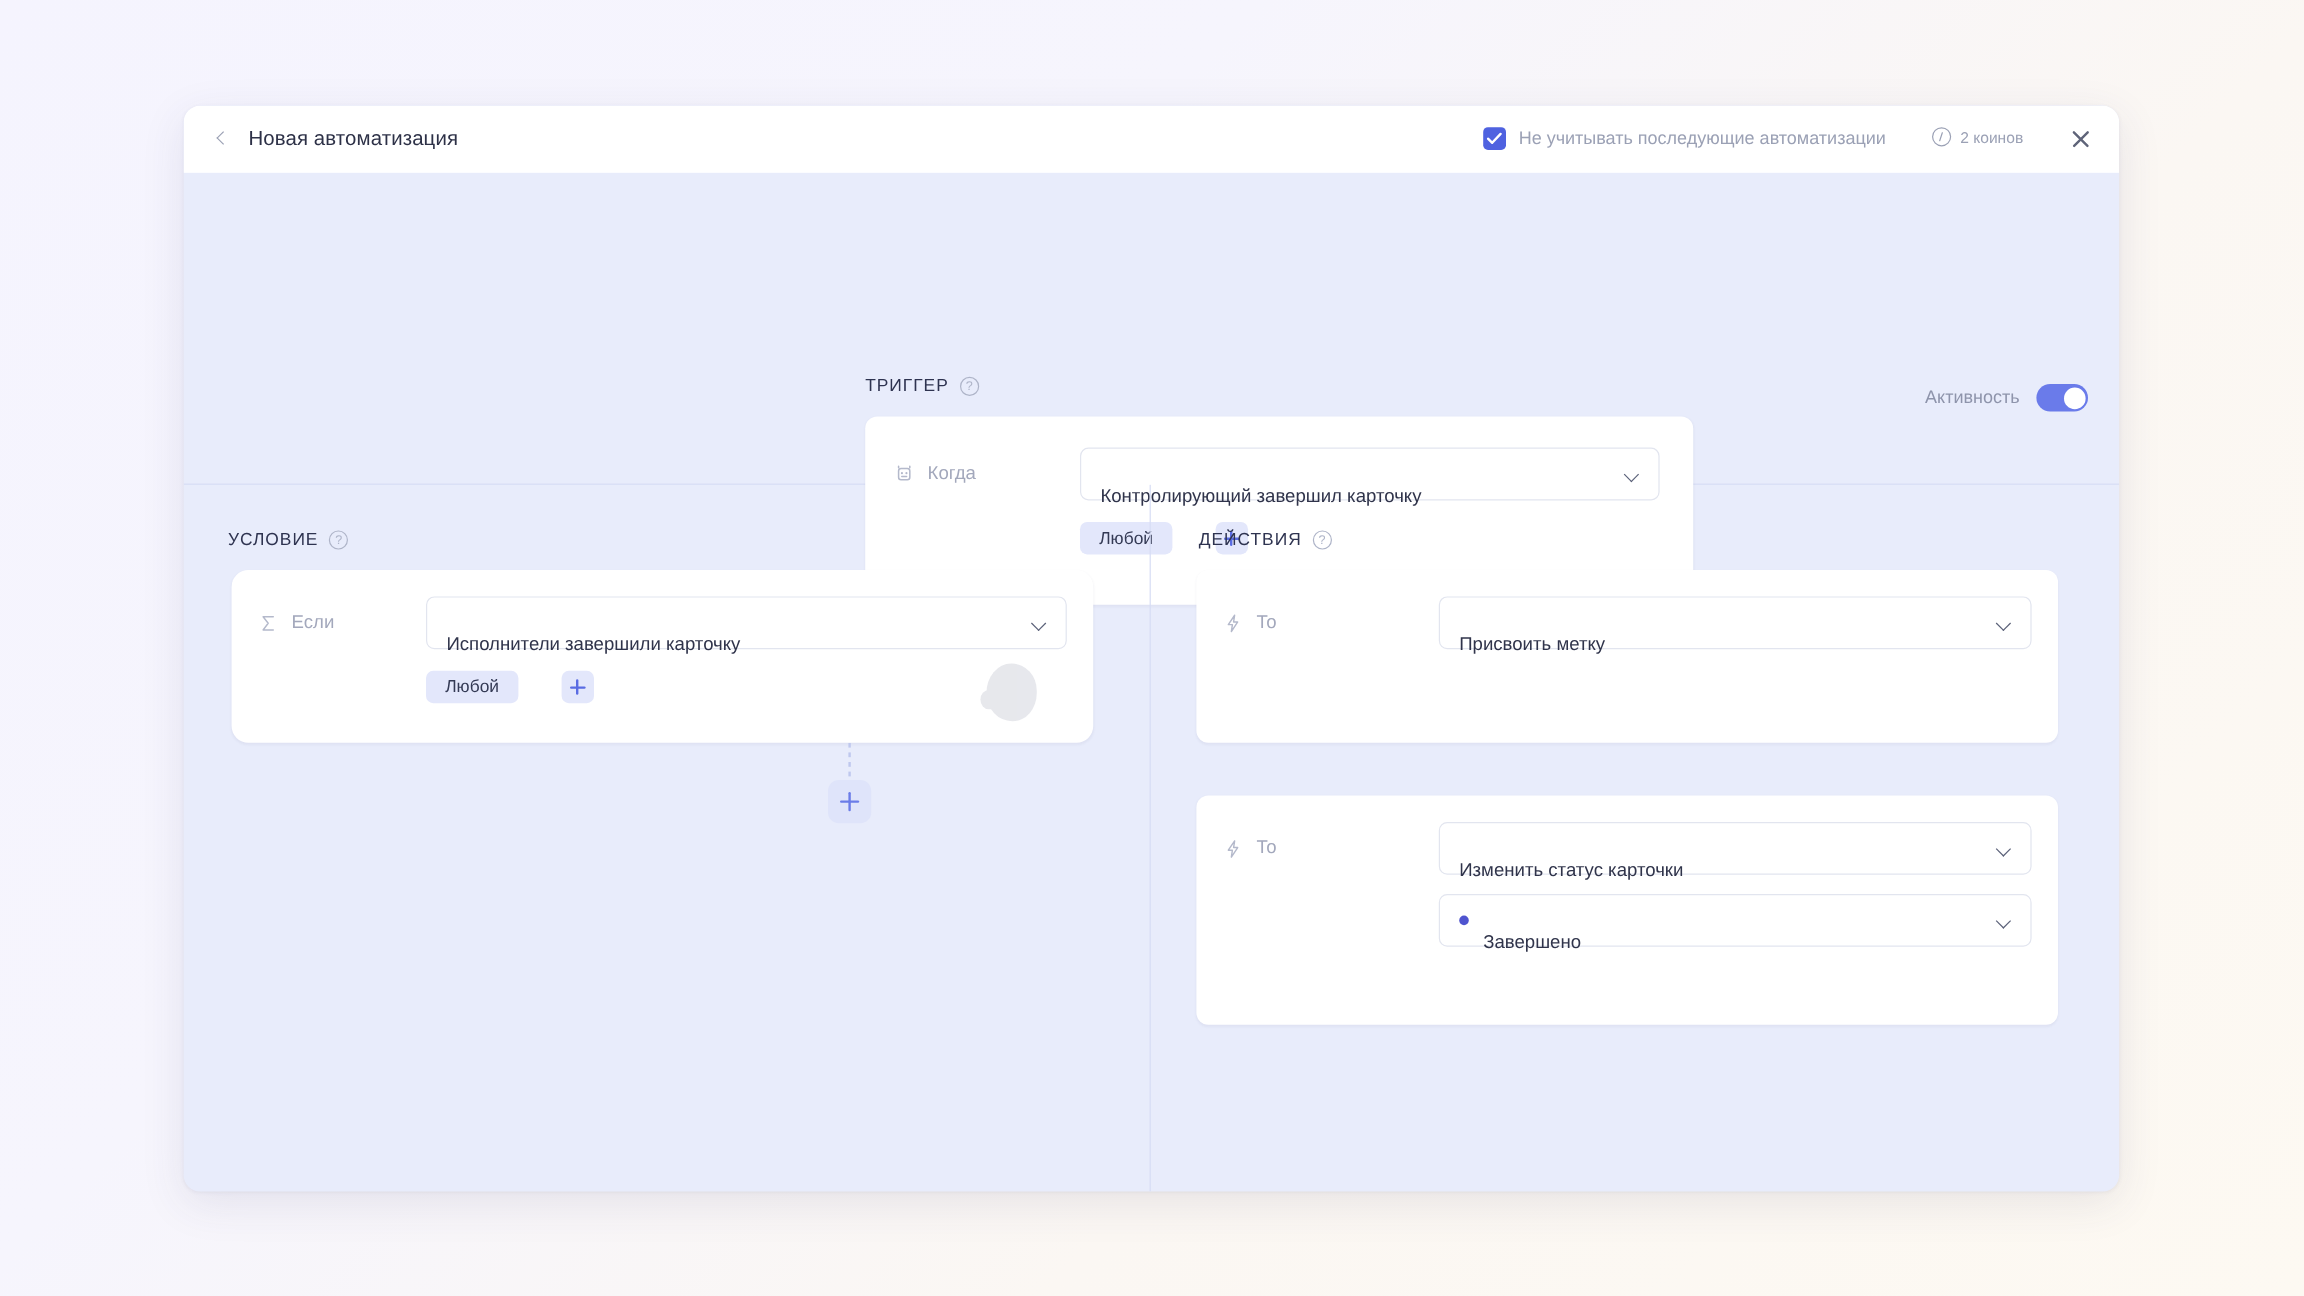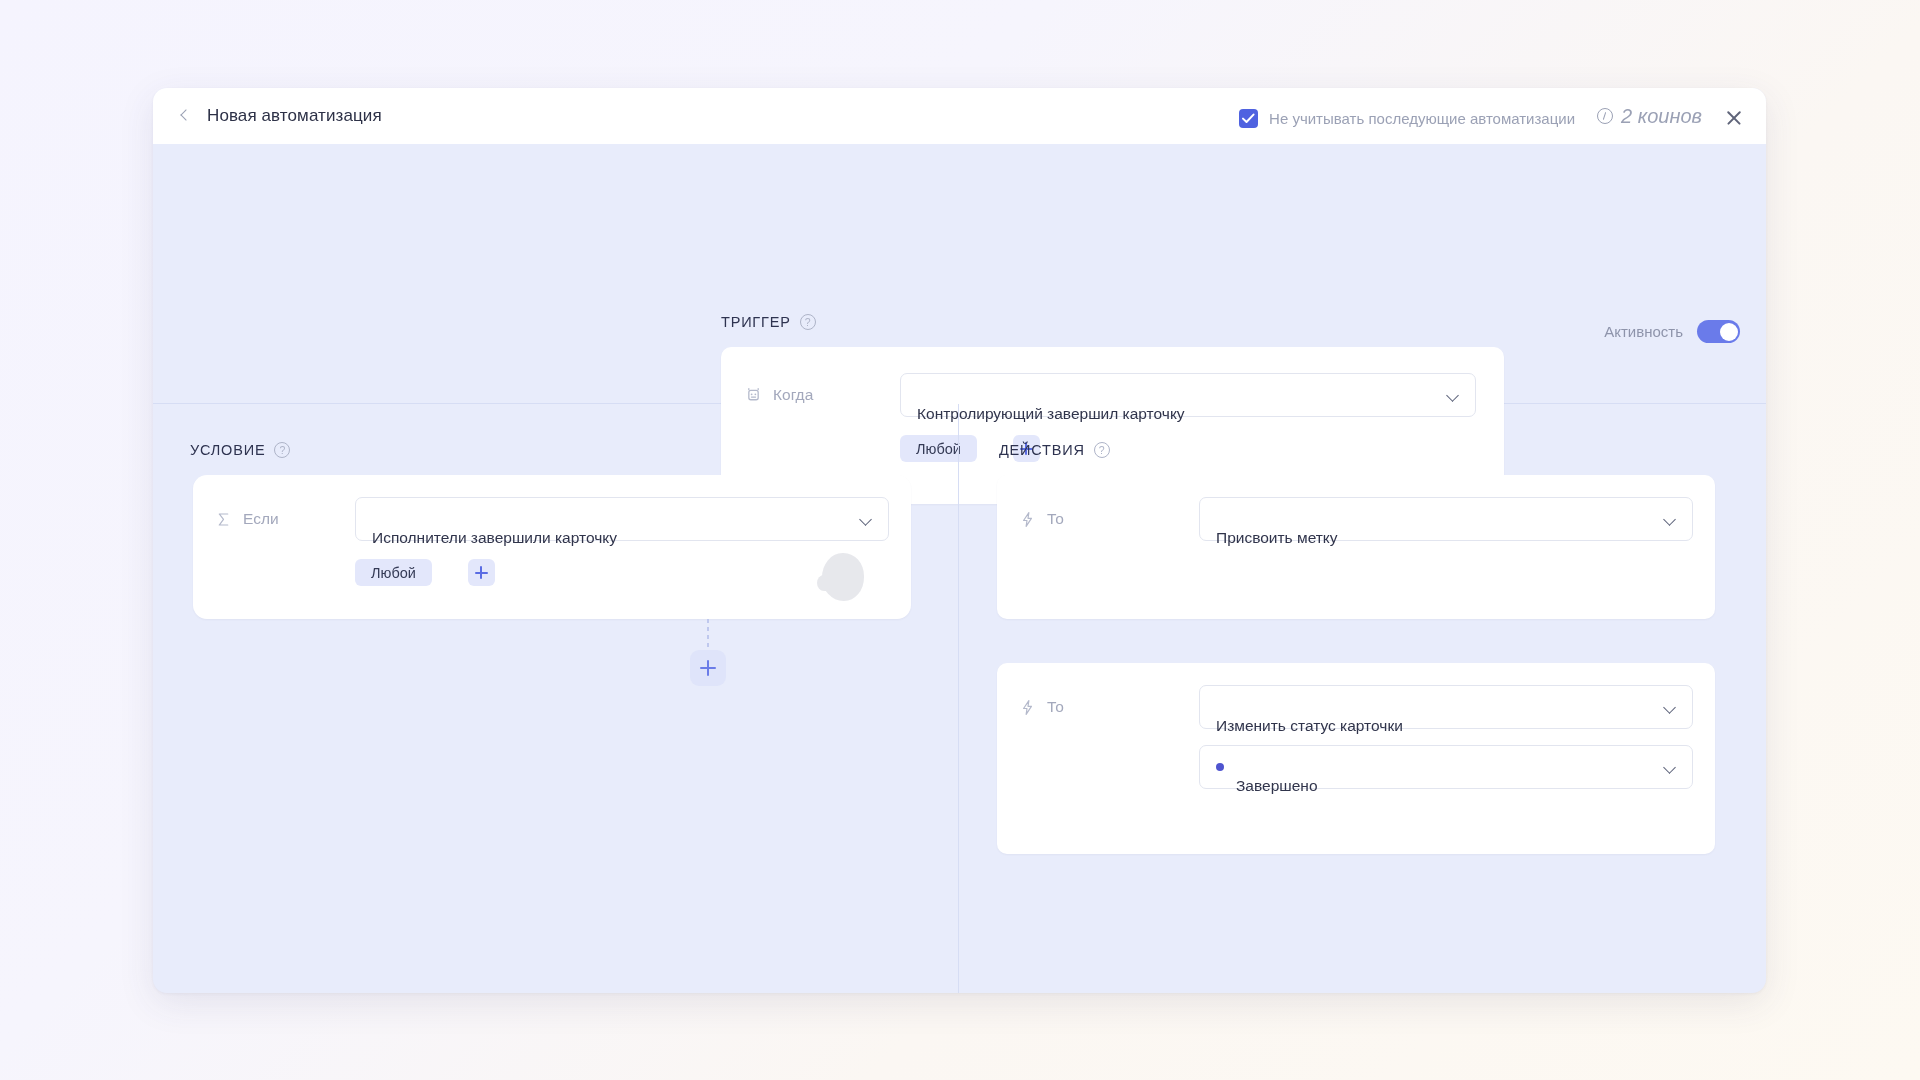--- a/index.html
+++ b/index.html
@@ -59,22 +59,22 @@
     transform: rotate(45deg);
   }
   #modal-title {
     font-size: 17px;
     color: #2d3147;
     letter-spacing: 0.1px;
   }
   .hdr-right {
     margin-left: auto;
     display: flex;
-    align-items: flex-end;
-    gap: 22px;
+    align-items: flex-start;
+    gap: 38px;
   }
   .check-row { display: flex; align-items: center; gap: 11px; cursor: pointer; }
   .checkbox {
     width: 19px; height: 19px;
     border-radius: 4px;
     background: #4f62e0;
     position: relative;
     flex: 0 0 19px;
   }
   .checkbox svg { position: absolute; left: 3px; top: 4px; }
@@ -93,21 +93,21 @@
   }
   .info-circle::after {
     content: "";
     position: absolute;
     left: 6.3px; top: 2.6px;
     width: 1.4px; height: 8px;
     background: #9ba1b5;
     transform: rotate(18deg);
     border-radius: 1px;
   }
-  .coins-text { font-size: 20px; color: #9ba1b5; white-space: nowrap; font-style: italic; }
+  .coins-text { font-size: 13px; color: #9ba1b5; white-space: nowrap; }
   .close-x {
     width: 20px; height: 20px;
     position: relative;
     cursor: pointer;
     flex: 0 0 20px;
   }
   .close-x::before, .close-x::after {
     content: "";
     position: absolute;
     left: 1px; top: 9.2px;
@@ -174,21 +174,21 @@
   
   .card {
     background: #ffffff;
     border-radius: 10px;
     box-shadow: 0 1px 2px rgba(50,50,93,0.05);
   }
 
   #trigger-card {
     position: absolute;
     left: 568px; top: 203px;
-    width: 783px;
+    width: 690px;
     height: 157px;
     padding: 26px 28px 0 24px;
   }
 
   .row-line { display: flex; align-items: center; }
   .field-label {
     display: flex;
     align-items: center;
     gap: 11px;
     width: 155px;

